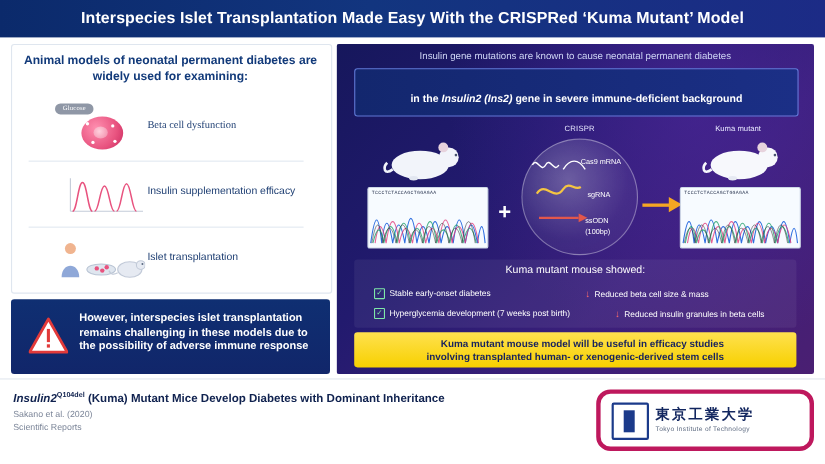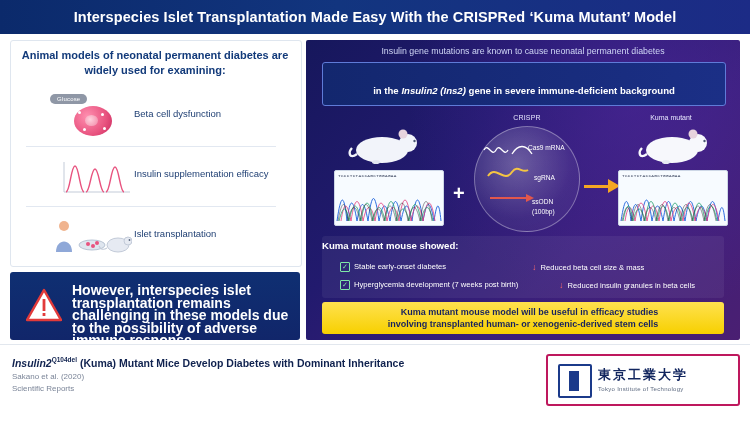--- a/index.html
+++ b/index.html
@@ -63,21 +63,21 @@
     position:absolute;left:10px;top:272px;width:290px;height:68px;
     background:linear-gradient(180deg,#0f2f72,#11266a);
     border-radius:3px;
     display:flex;align-items:center;
   }
   .warn{
     position:absolute;left:16px;top:16px;width:36px;height:34px;
   }
   .note-text{
     position:absolute;left:62px;top:12px;width:218px;
-    color:#ffffff;font-size:14px;line-height:12.5px;font-weight:bold;
+    color:#ffffff;font-size:10px;line-height:12.5px;font-weight:bold;
   }
 
   
   .right{
     position:absolute;left:306px;top:40px;width:434px;height:300px;
     background:
       radial-gradient(circle at 75% 20%, rgba(80,40,160,.55), rgba(0,0,0,0) 55%),
       linear-gradient(135deg,#16175c 0%,#221a6e 35%,#3a1f7a 65%,#4a1f72 100%);
     border-radius:2px;overflow:hidden;
   }
@@ -126,22 +126,22 @@
     position:absolute;width:0;height:0;border-top:7px solid transparent;border-bottom:7px solid transparent;
     border-left:12px solid #f5a623;
   }
   .arrow-line{position:absolute;height:3px;background:#f5a623;}
 
   .results-band{
     position:absolute;left:16px;top:196px;width:402px;height:62px;
     background:rgba(255,255,255,.06);border-radius:3px;
   }
   .results-title{
-    position:absolute;left:0;top:4px;width:402px;text-align:left;
-    color:#ffffff;font-size:9.6px;font-weight:bold;
+    position:absolute;left:0;top:4px;width:402px;text-align:center;
+    color:#ffffff;font-size:9.6px;font-weight:normal;
   }
   .res-item{position:absolute;color:#ffffff;font-size:7.6px;line-height:10px;}
   .chk{
     display:inline-block;width:8px;height:8px;border:1px solid #7fe8a8;border-radius:1px;
     color:#7fe8a8;font-size:7px;line-height:8px;text-align:center;margin-right:4px;vertical-align:middle;
   }
   .down{color:#ff6b6b;font-size:9px;margin-right:4px;font-weight:bold;}
 
   .yellow-box{
     position:absolute;left:16px;top:262px;width:402px;height:32px;
@@ -155,21 +155,21 @@
   
   .footer{position:absolute;left:0;top:346px;width:750px;height:76px;background:#ffffff;}
   .footer-title{
     position:absolute;left:12px;top:10px;color:#10224f;font-size:10.5px;font-weight:bold;
   }
   .footer-title sup{font-size:6.5px;}
   .footer-sub{position:absolute;left:12px;top:26px;color:#7b8598;font-size:8px;}
   .footer-sub2{position:absolute;left:12px;top:38px;color:#7b8598;font-size:8px;}
   .logo{
     position:absolute;right:10px;top:8px;width:190px;height:48px;
-    border:2px solid #be185d;border-radius:3px;display:flex;align-items:center;
+    border:4px solid #be185d;border-radius:13px;display:flex;align-items:center;
   }
   .logo-mark{
     position:absolute;left:10px;top:8px;width:30px;height:30px;border:2px solid #1b3a8a;border-radius:2px;
   }
   .logo-mark:after{
     content:"";position:absolute;left:9px;top:5px;width:10px;height:20px;background:#1b3a8a;
   }
   .logo-jp{position:absolute;left:50px;top:10px;color:#12265f;font-size:13px;font-weight:bold;letter-spacing:2px;}
   .logo-en{position:absolute;left:50px;top:30px;color:#5d6a80;font-size:6px;letter-spacing:.3px;}
   .hr{position:absolute;left:0;top:344px;width:750px;height:1px;background:#e2e7ee;}
@@ -180,21 +180,21 @@
 <div class="page">
 
   <div class="header">
     <div class="header-title">Interspecies Islet Transplantation Made Easy With the CRISPRed ‘Kuma Mutant’ Model</div>
   </div>
 
   <div class="left-panel"></div>
 
   <div class="left-heading">Animal models of neonatal permanent diabetes are widely used for examining:</div>
 
-  <div class="lp-row" style="top:92px;">
+  <div class="lp-row" style="top:92px;font-family:Liberation Serif, serif;">
     <div class="glucose-tag">Glucose</div>
     <div class="cell">
       <span class="dot" style="left:4px;top:5px;"></span>
       <span class="dot" style="left:27px;top:7px;"></span>
       <span class="dot" style="left:9px;top:22px;"></span>
       <span class="dot" style="left:29px;top:21px;"></span>
     </div>
     <div class="label">Beta cell dysfunction</div>
   </div>
   <div class="divider" style="top:146px;"></div>

